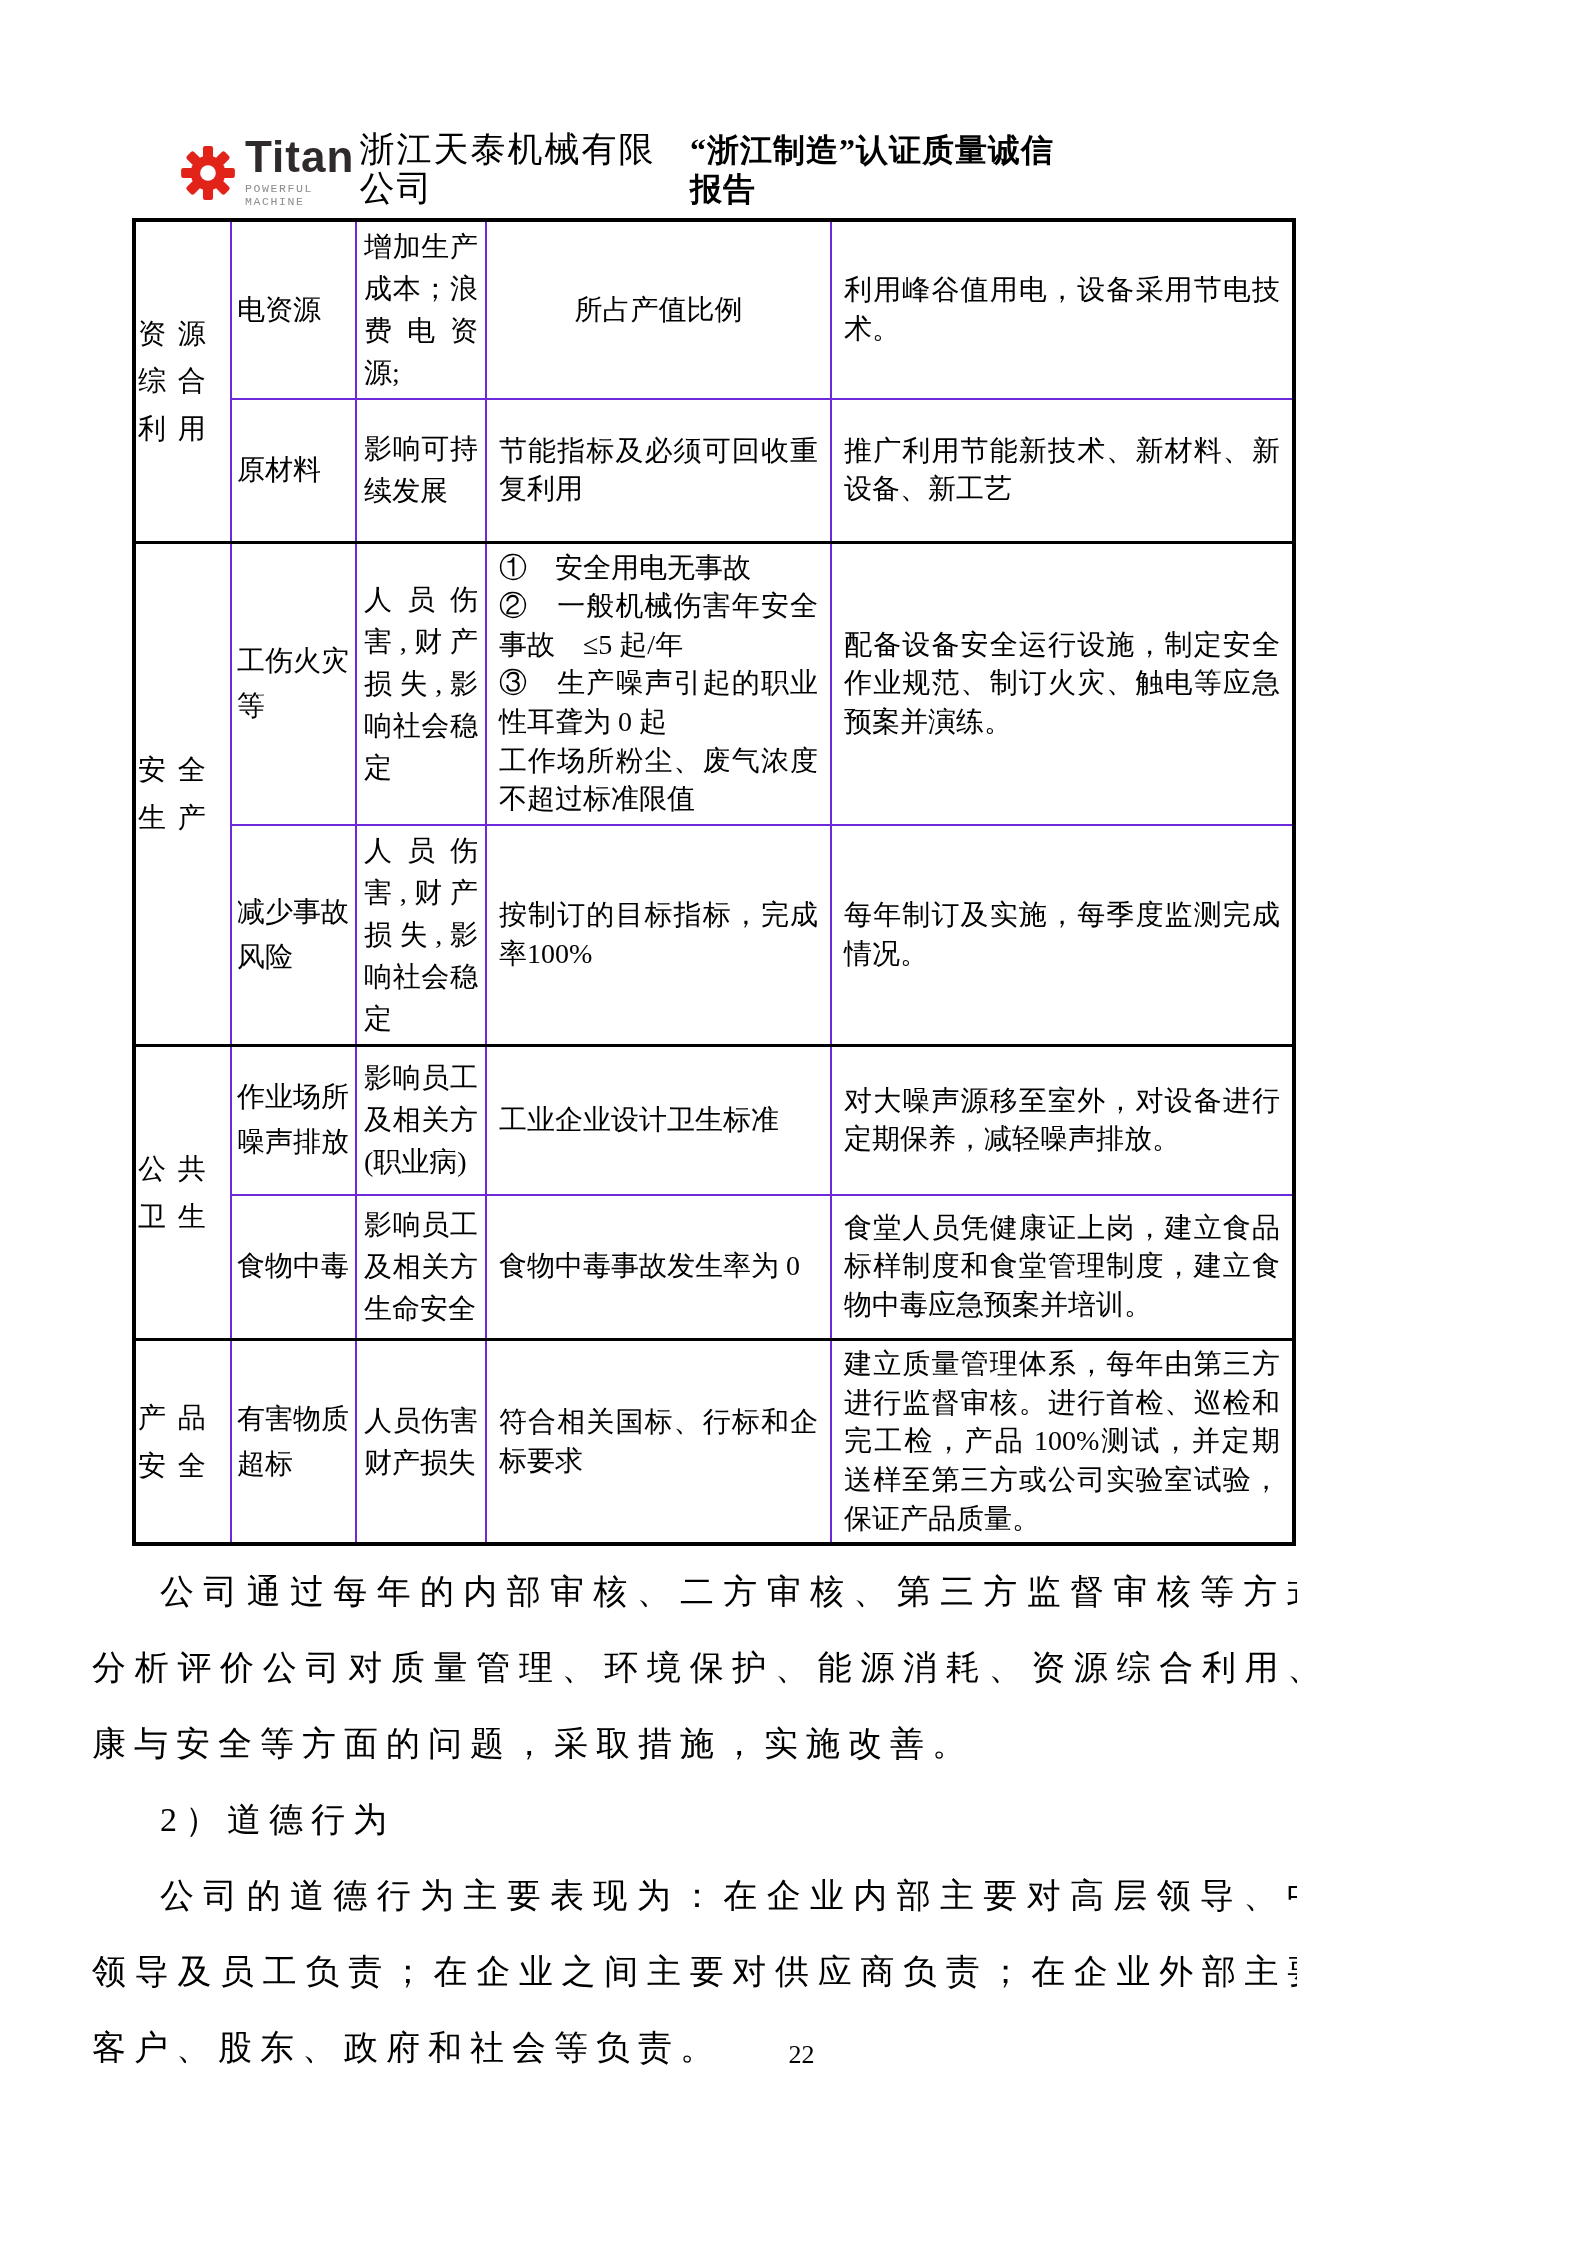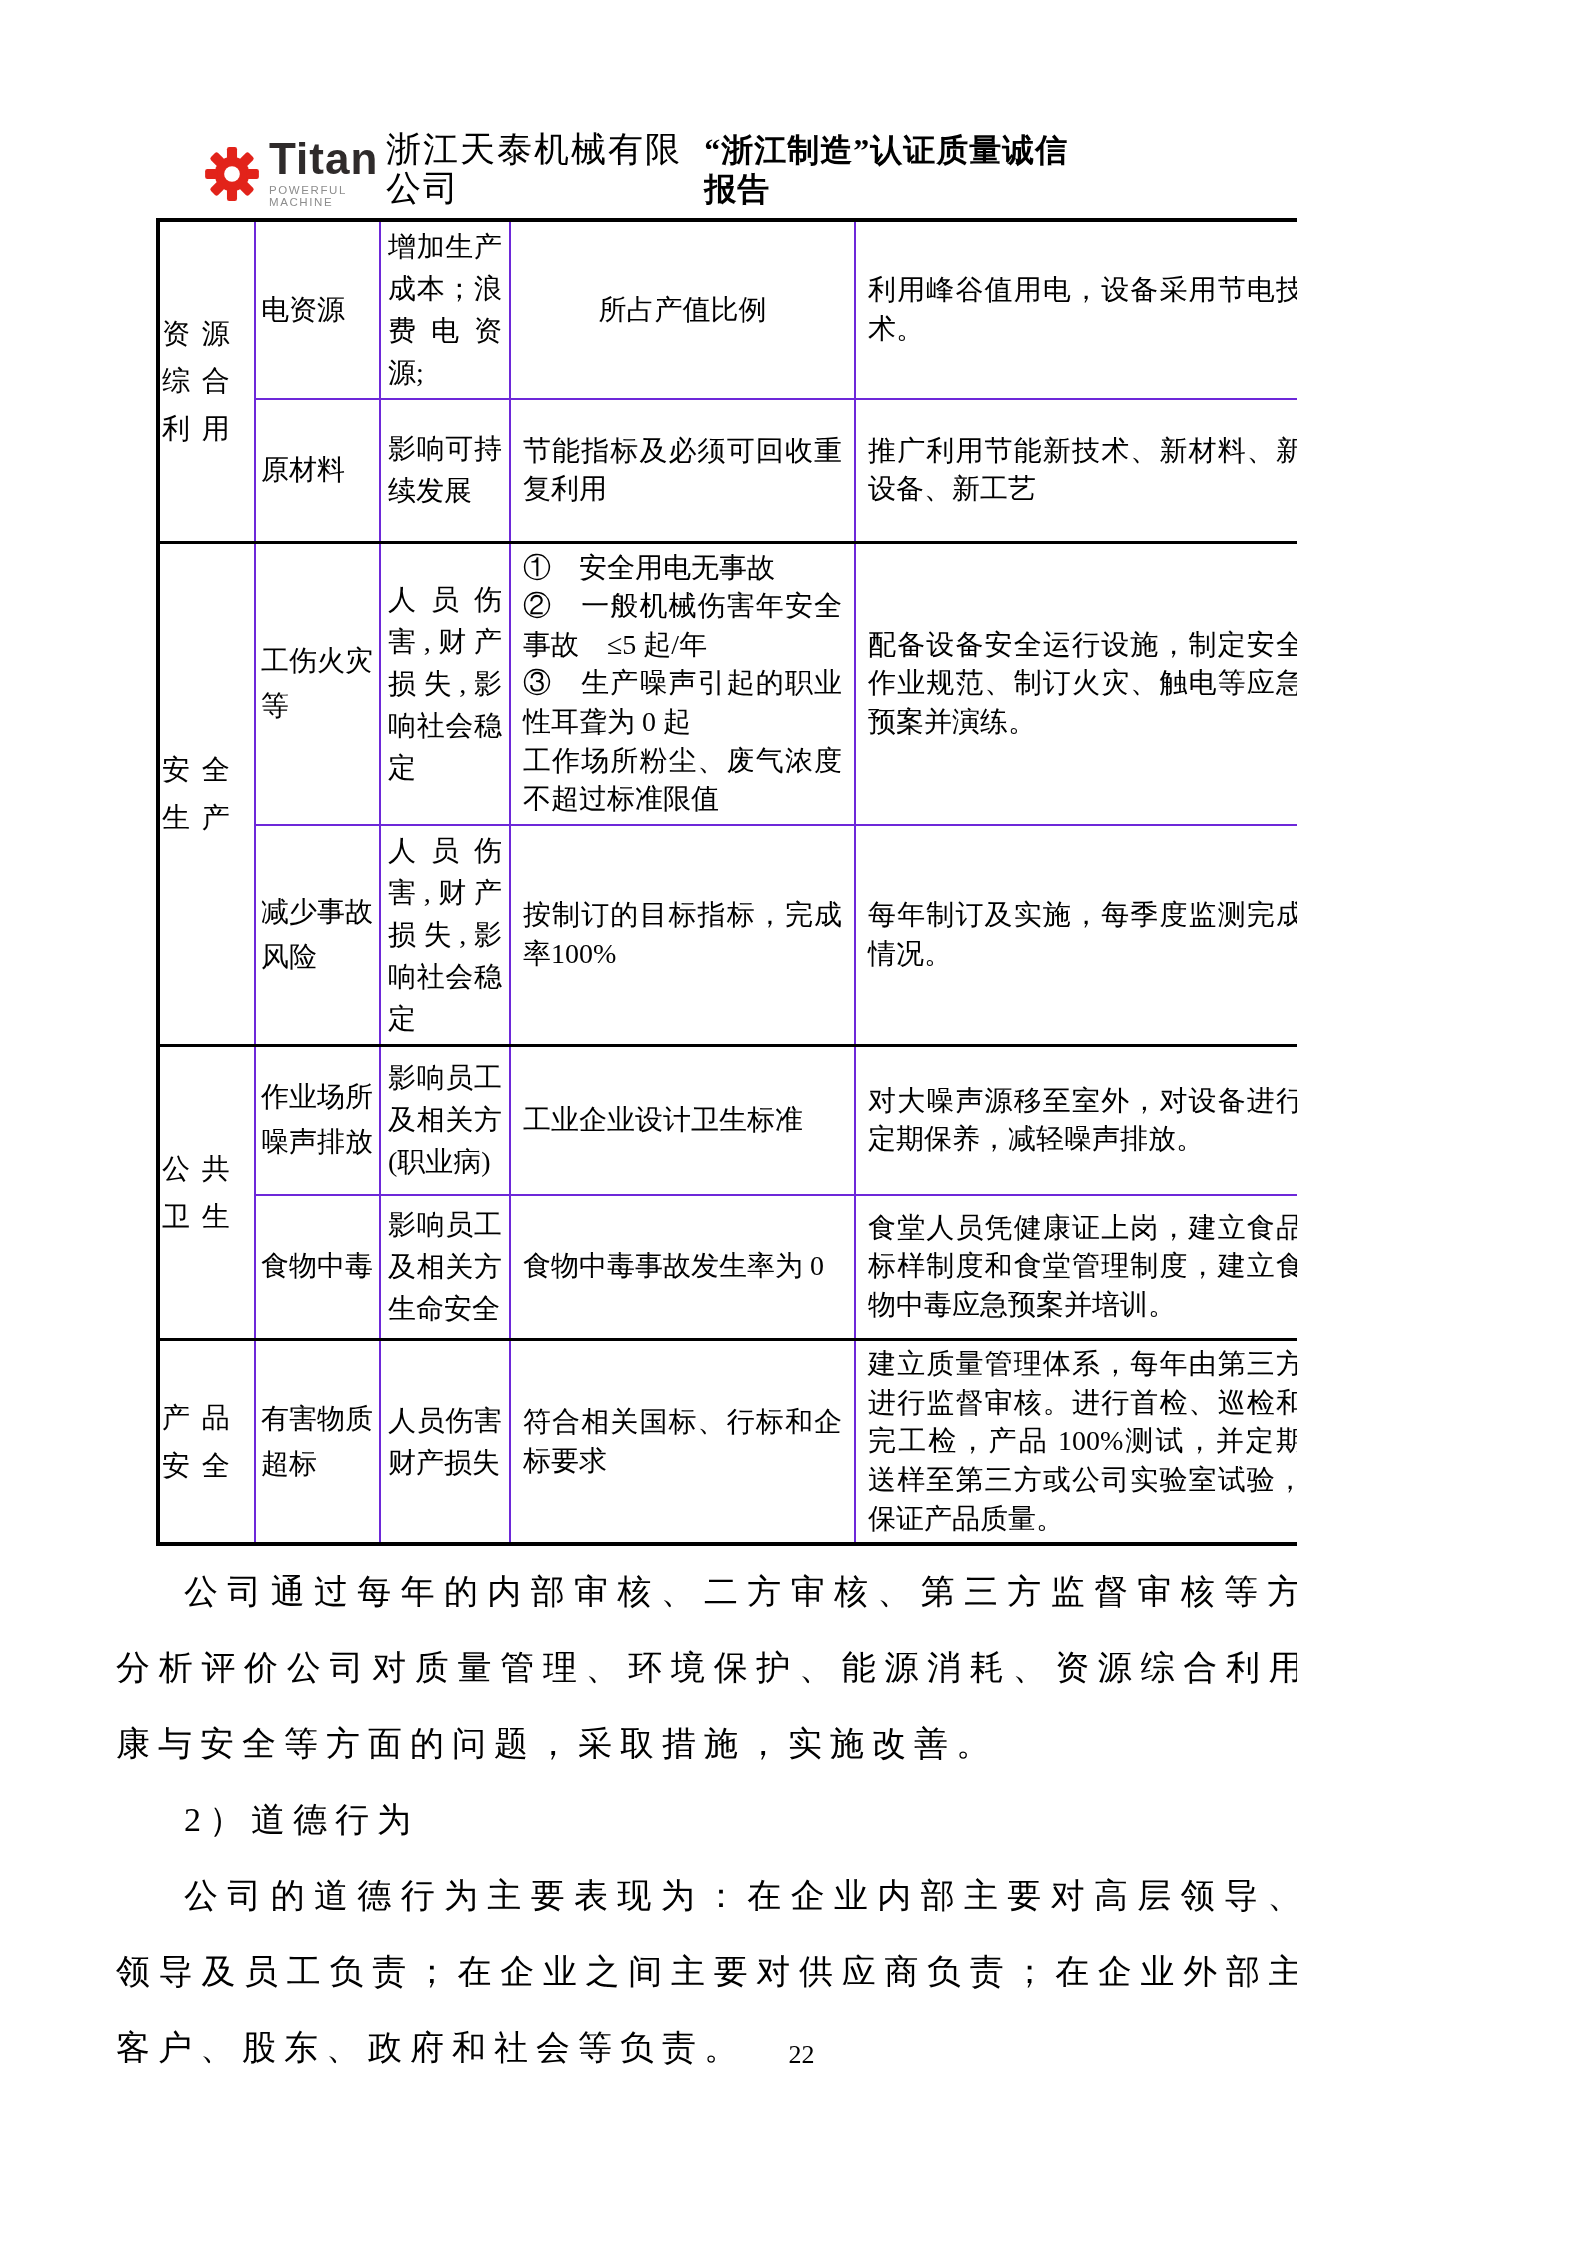--- a/index.html
+++ b/index.html
@@ -1,28 +1,28 @@
 <!DOCTYPE html>
 <html><head>
 <meta charset="utf-8">
 <style>
   html,body { margin:0; padding:0; background:#fff; }
   .page {
     position:relative; width:1297px; height:2245px; background:#fff;
     font-family:"Liberation Serif","DejaVu Serif",serif; color:#000;
-    box-sizing:border-box; padding:112px 139px 0 116px; overflow:hidden;
+    box-sizing:border-box; padding:112px 139px 0 92px; overflow:hidden;
   }
   
   .hdr { display:flex; align-items:flex-end; height:96px; }
   .logo { margin-left:88px; display:flex; align-items:center; gap:9px; }
   .gear svg { width:56px; height:56px; display:block; }
   .logo-text { display:flex; flex-direction:column; }
   .brand { font-family:"Liberation Sans",sans-serif; font-weight:bold;
            font-size:44px; line-height:0.9; color:#2f2b2b; letter-spacing:1px; }
-  .tagline { font-family:Liberation Sans, sans-serif; font-size:11.5px;
+  .tagline { font-family:Liberation Mono, monospace; font-size:11.5px;
              color:#8d8d8d; letter-spacing:1.6px; margin-top:5px; }
   .company { font-size:35px; letter-spacing:2px; line-height:1.1; }
   .report-title { margin-left:auto; margin-right:84px; font-size:32px;
                   font-weight:bold; letter-spacing:1px; line-height:1.2; }
   
   .factors-table {
     border-collapse:collapse; table-layout:fixed; width:1160px;
     margin:10px 0 0 40px; border:4px solid #000; font-size:28px;
   }
   .factors-table td { border:2px solid #6d28d9; padding:4px 8px;

